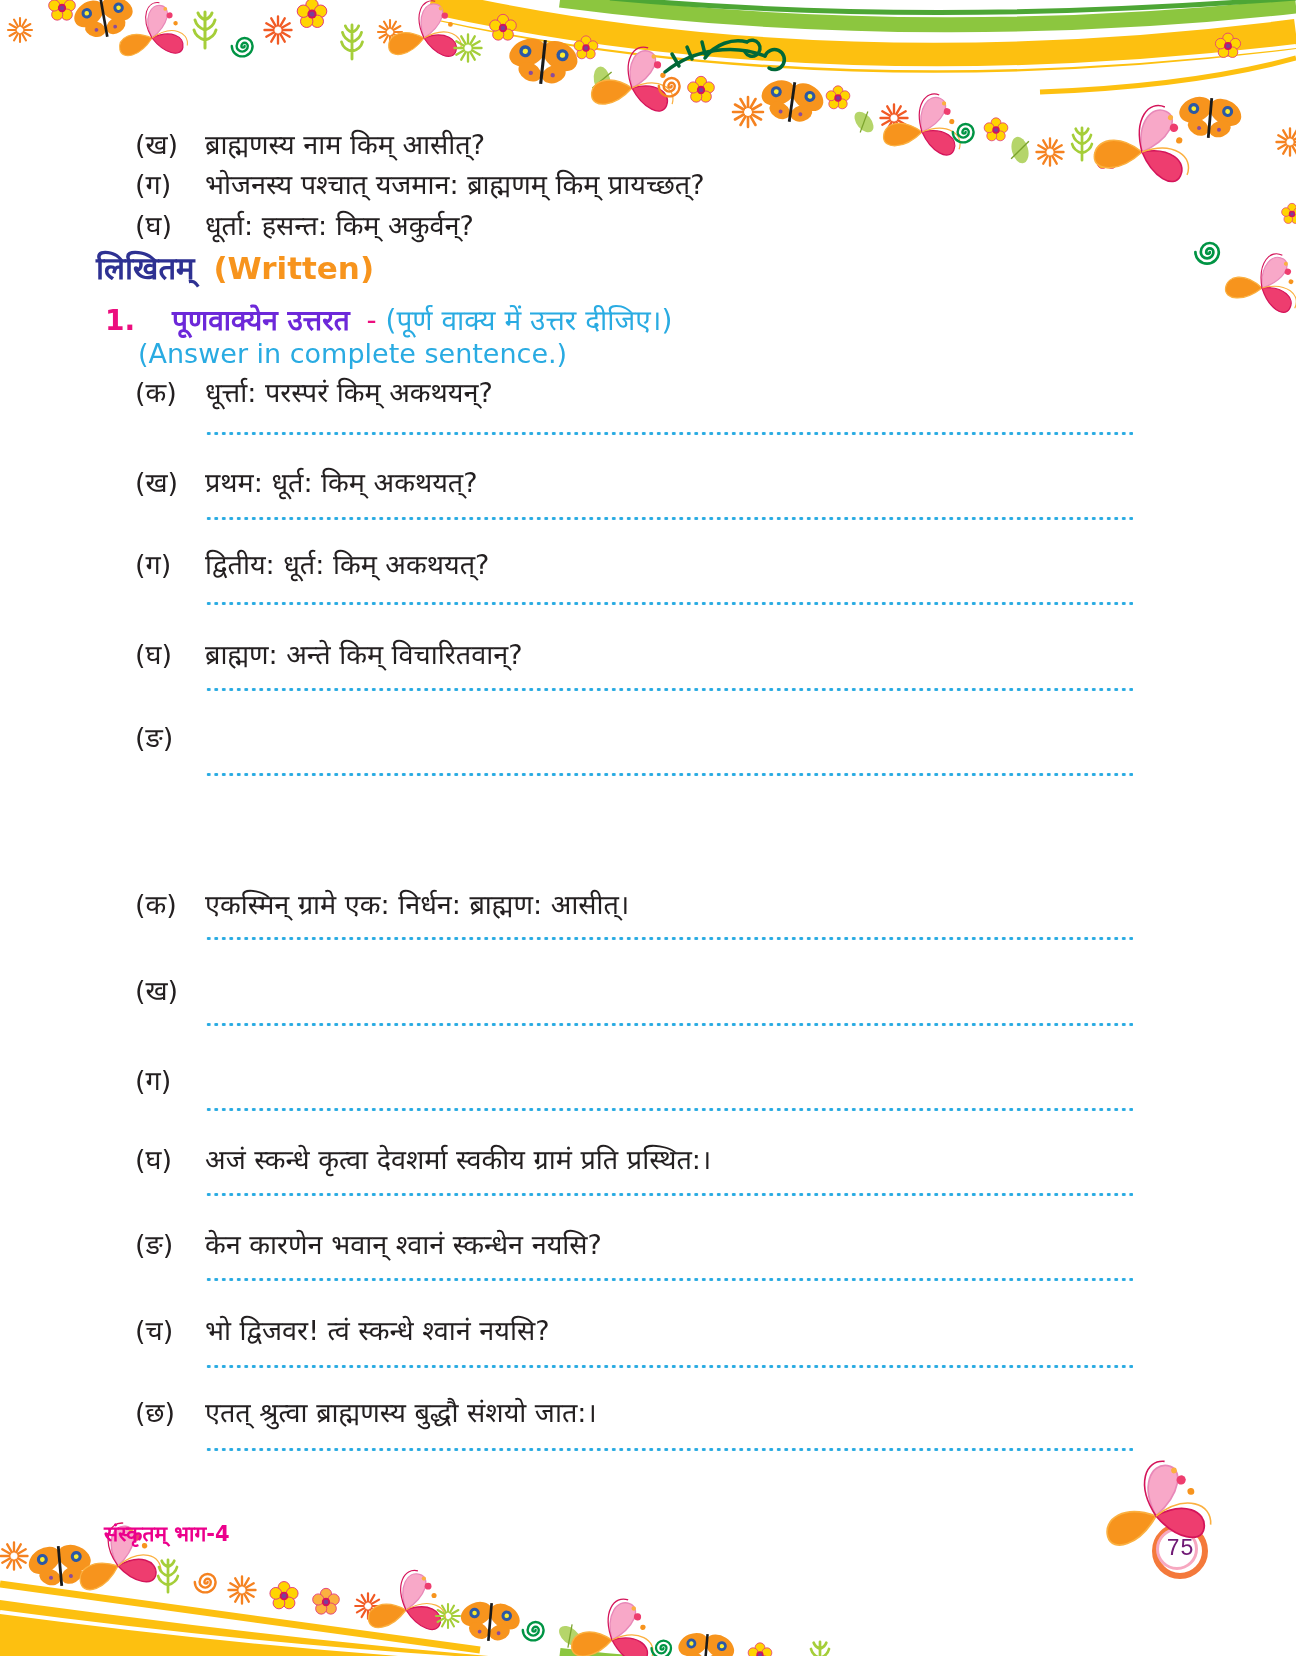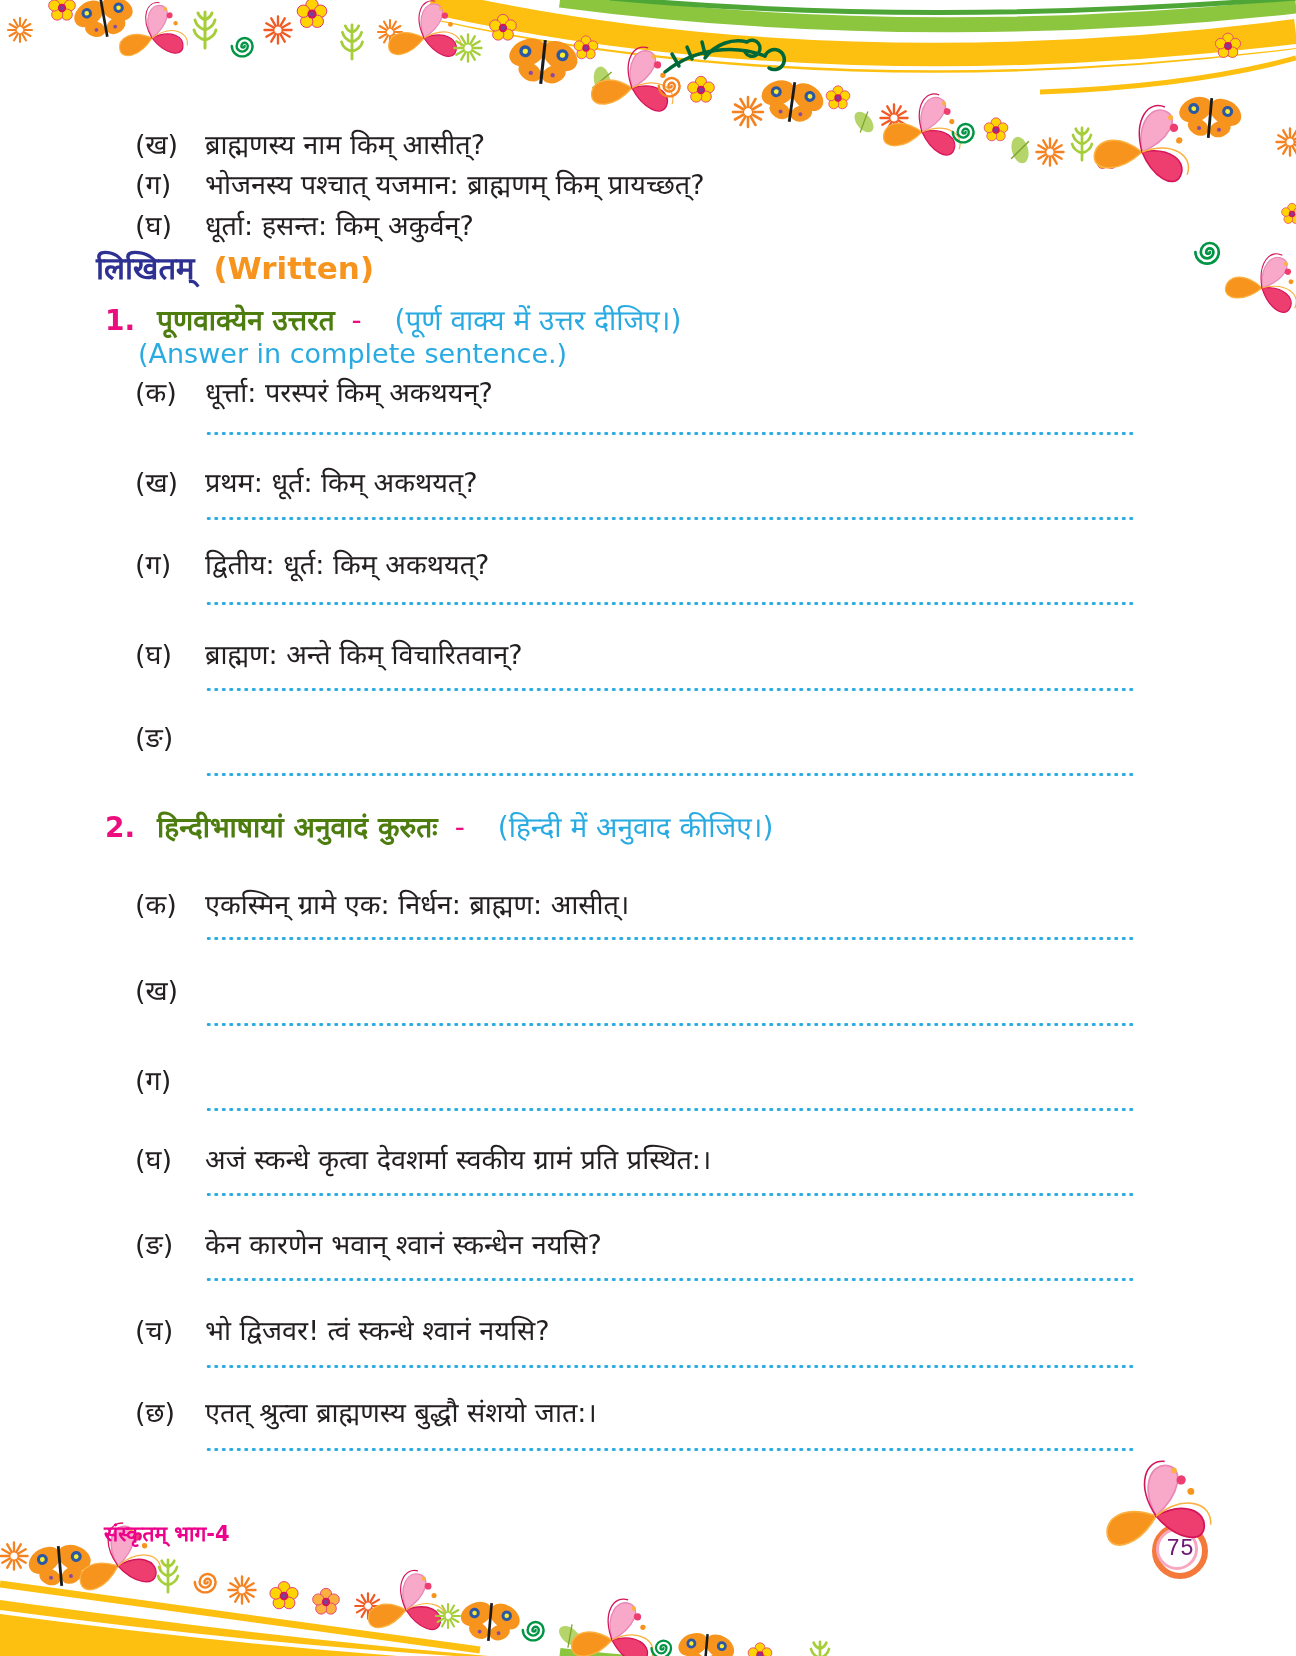--- a/index.html
+++ b/index.html
@@ -14,23 +14,23 @@
   .dots{
     position:absolute;left:205px;width:928px;height:5px;
     background-image:radial-gradient(circle,#29ABE2 1.7px,rgba(0,0,0,0) 1.8px);
     background-size:7.5px 5px;background-repeat:repeat-x;background-position:0 1px;
   }
   .section-head{position:absolute;left:96px;font-size:31px;font-weight:bold;white-space:nowrap;}
   .sec-hi{color:#2E3192;}
   .sec-en{color:#F7941D;margin-left:8px;}
   .qhead{position:absolute;left:105px;font-size:28px;white-space:nowrap;}
   .qnum{color:#EC0E7E;font-weight:bold;}
-  .qtitle{color:#4d7c0f;font-weight:bold;margin-left:13px;}
+  .qtitle{color:#6d28d9;font-weight:bold;margin-left:28px;}
   .qdash{color:#EC0E7E;margin-left:8px;}
-  .qsub-hi{color:#29ABE2;margin-left:24px;}
+  .qsub-hi{color:#29ABE2;margin-left:0;}
   .qsub-en{position:absolute;left:138px;font-size:27px;color:#29ABE2;white-space:nowrap;}
   .footer-left{position:absolute;left:104px;top:1519px;font-size:21px;font-weight:bold;color:#EC008C;white-space:nowrap;}
   .page-num{
     position:absolute;left:1155px;top:1536px;width:50px;text-align:center;
     font-family:Liberation Mono, monospace;font-size:23px;color:#701a75;
   }
 </style>
 </head>
 <body>
 
@@ -228,26 +228,20 @@
     <span class="lab">(घ)</span>
     <span class="txt">ब्राह्मण: अन्ते किम् विचारितवान्?</span>
   </div>
   <div class="dots" style="top:686px"></div>
 
   <div class="row" style="top:718px">
     <span class="lab">(ङ)</span>
   </div>
   <div class="dots" style="top:771px"></div>
 
-  <div class="qhead" style="top:807px">
-    <span class="qnum">2.</span>
-    <span class="qtitle">हिन्दीभाषायां अनुवादं कुरुतः</span>
-    <span class="qdash">-</span>
-    <span class="qsub-hi">(हिन्दी में अनुवाद कीजिए।)</span>
-  </div>
 
   <div class="row" style="top:885px">
     <span class="lab">(क)</span>
     <span class="txt">एकस्मिन् ग्रामे एक: निर्धन: ब्राह्मण: आसीत्।</span>
   </div>
   <div class="dots" style="top:935px"></div>
 
   <div class="row" style="top:971px">
     <span class="lab">(ख)</span>
   </div>

